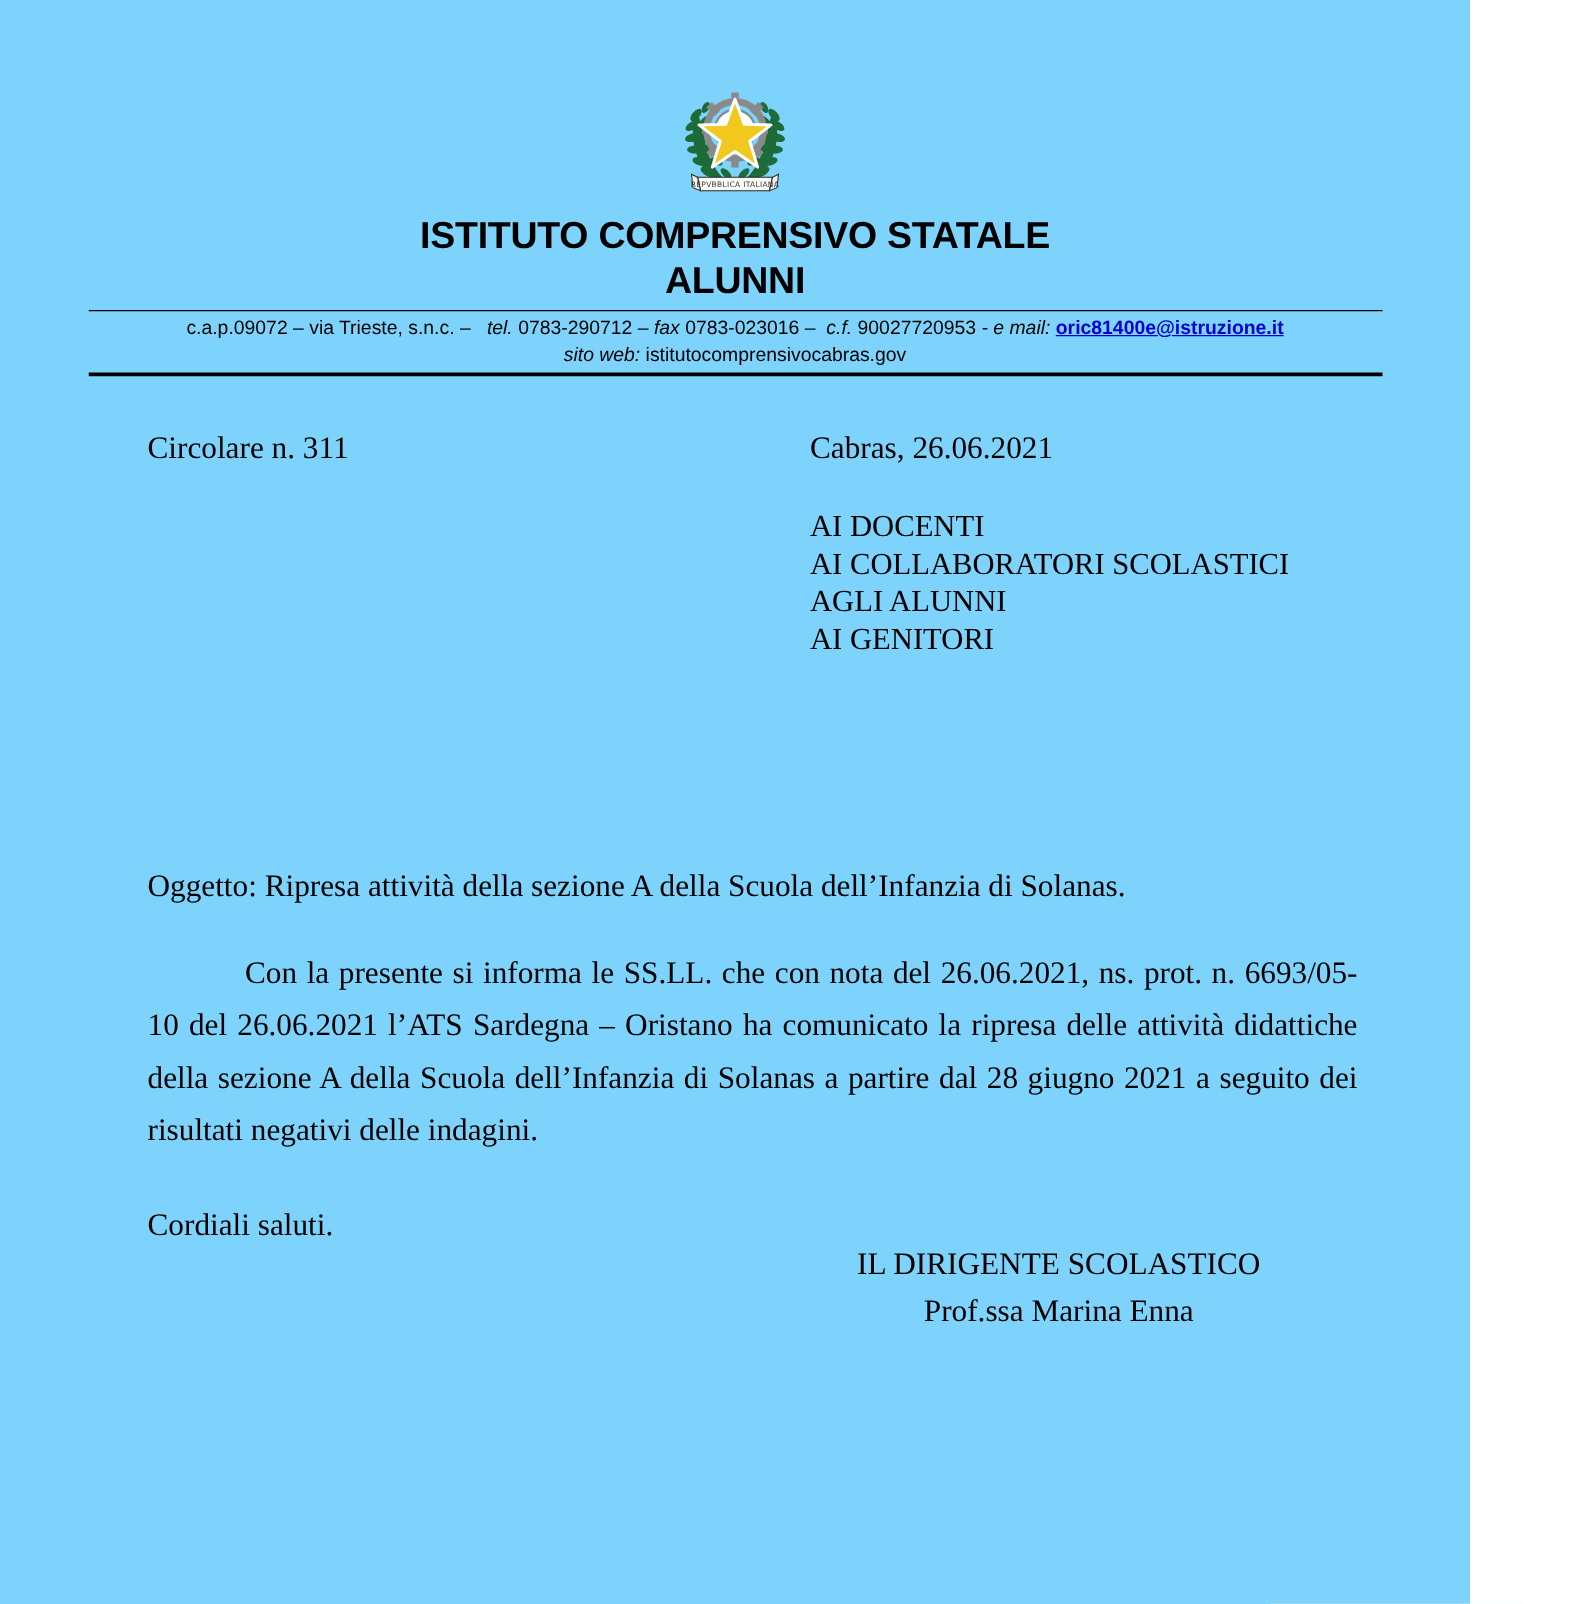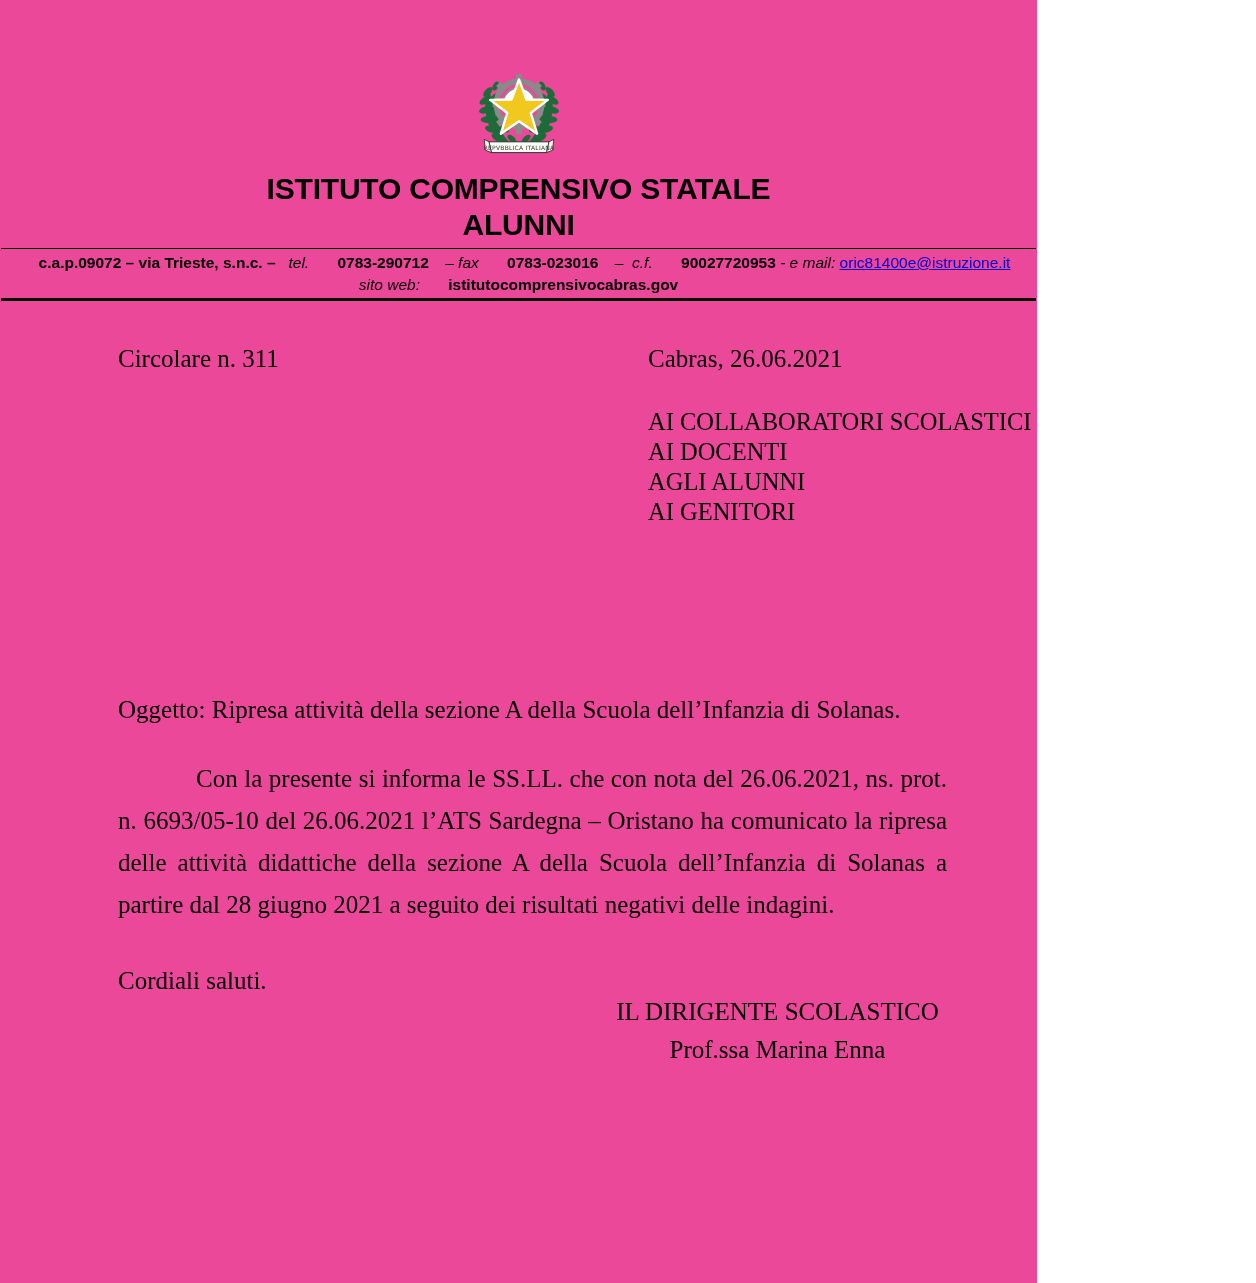--- a/index.html
+++ b/index.html
@@ -12,23 +12,23 @@
     width: 1256px;
     height: 1283px;
     position: relative;
     font-family: "Liberation Serif", "DejaVu Serif", serif;
     color: #000000;
     overflow: hidden;
   }
 
   .page {
     position: relative;
-    width: 1037px;
+    width: 1176px;
     height: 1283px;
-    background: #ec4899;
+    background: #7dd3fc;
   }
 
   
   .letterhead {
     padding-top: 62px;
     text-align: center;
   }
 
   .emblem-wrap {
     display: flex;
@@ -78,25 +78,25 @@
     margin: 0 auto;
     padding: 3px 0 2px 0;
     font-family: "Liberation Sans", "DejaVu Sans", sans-serif;
     font-size: 15.5px;
     line-height: 22px;
     text-align: center;
     color: #000000;
   }
   .contact-line-1 { white-space: nowrap; }
   .contact-line-2 { white-space: nowrap; }
-  .b { font-weight: bold; margin-left: 12px; }
+  .b { font-weight: normal; }
   .n { font-weight: normal; font-style: italic; }
   .mail-link {
     color: #0000cc;
-    font-weight: normal;
+    font-weight: bold;
     text-decoration: underline;
   }
 
   
   .body-area {
     padding: 0 90px 0 118px;
     font-size: 25px;
     line-height: 1.0;
   }
 
@@ -243,22 +243,22 @@
   </div>
 
   <div class="body-area">
 
     <div class="meta-row">
       <div class="circolare-no">Circolare n. 311</div>
       <div class="place-date">Cabras, 26.06.2021</div>
     </div>
 
     <div class="recipients">
+      <div>AI DOCENTI</div>
       <div>AI COLLABORATORI SCOLASTICI</div>
-      <div>AI DOCENTI</div>
       <div>AGLI ALUNNI</div>
       <div>AI GENITORI</div>
     </div>
 
     <div class="subject">Oggetto: Ripresa attività della sezione A della Scuola dell’Infanzia di Solanas.</div>
 
     <div class="paragraph">Con la presente si informa le SS.LL. che con nota del 26.06.2021, ns. prot. n.  6693/05-10 del 26.06.2021 l’ATS Sardegna – Oristano ha comunicato la ripresa delle attività didattiche della sezione A della Scuola dell’Infanzia di Solanas a partire dal 28  giugno 2021 a seguito dei risultati negativi delle indagini.</div>
 
     <div class="regards">Cordiali saluti.</div>
 

